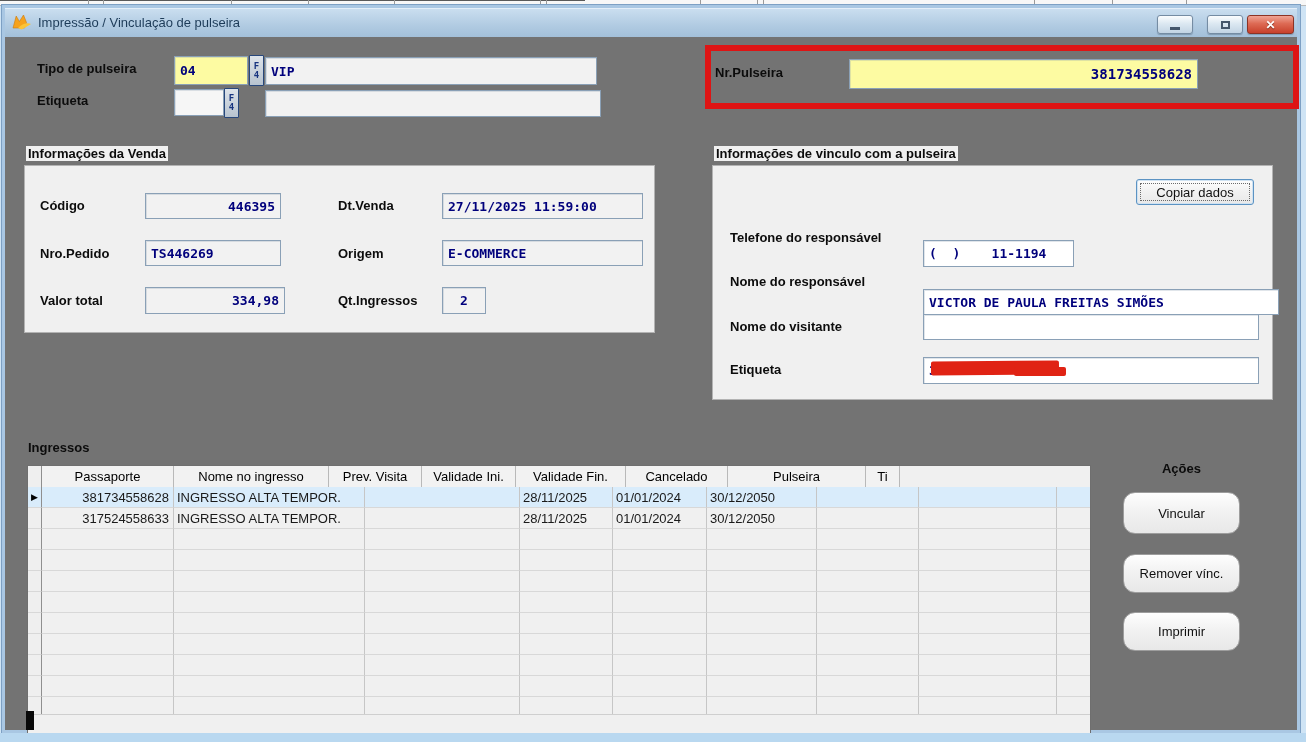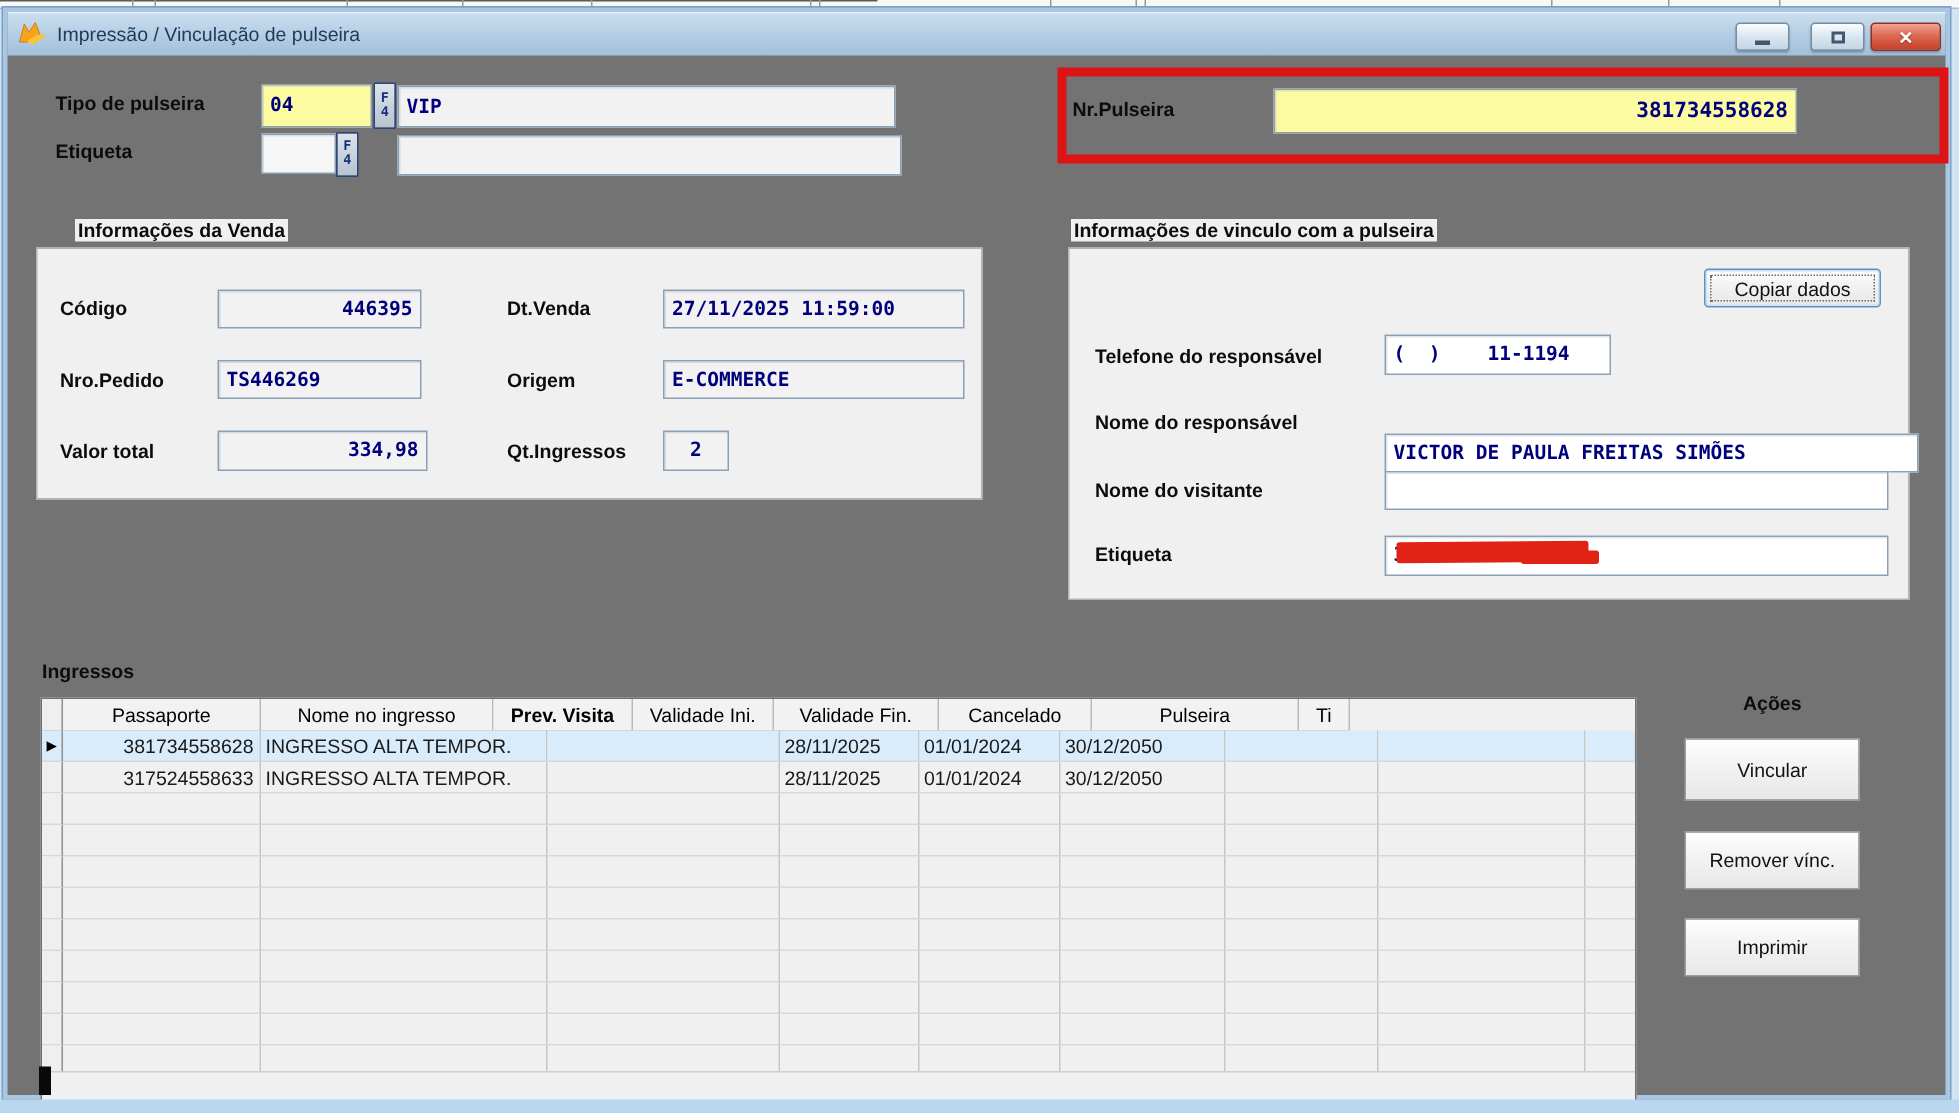--- a/index.html
+++ b/index.html
@@ -64,21 +64,21 @@
     box-sizing:border-box;border:1px solid #27477b;border-radius:1px;
     background:linear-gradient(#dde3ea,#b7c3cf);
     color:#16337f;font-family:"DejaVu Sans Mono",monospace;font-weight:bold;font-size:9px;
     display:flex;flex-direction:column;align-items:center;justify-content:center;line-height:9px;
   }
 
   .groupbox{border:1px solid #b3b3b3;background:#f0f0f0;box-sizing:border-box;}
   .grouplabel{font-size:13px;font-weight:bold;color:#0c0c0c;background:#f0f0f0;padding:0 2px;white-space:nowrap;}
 
   .btn{
-    box-sizing:border-box;border:1px solid #9d9d9d;border-radius:0;
+    box-sizing:border-box;border:1px solid #9d9d9d;border-radius:12px;
     background:linear-gradient(#fefefe,#f2f2f2 45%,#e8e8e8);
     font-size:13px;color:#111;display:flex;align-items:center;justify-content:center;
     cursor:default;
   }
   #copiar-btn{
     border:1px solid #5c93c3;border-radius:3px;
     box-shadow:inset 0 0 0 1px #cfe2f2;
   }
   #copiar-btn .inner-dots{
     position:absolute;left:3px;top:3px;right:3px;bottom:3px;
@@ -171,21 +171,21 @@
       <span>F</span>
       <span>4</span>
     </div>
   <div class="abs field" style="left:260px;top:82px;width:336px;height:27px;"></div>
 
   <div class="abs" id="red-annot" style="left:700px;top:37px;width:594px;height:64px;"></div>
   <div class="abs lbl" style="left:710px;top:57px;">Nr.Pulseira</div>
   <div class="abs field yellow right" style="left:844px;top:51px;width:349px;height:30px;font-size:14px;">381734558628</div>
 
   <div class="abs groupbox" style="left:19px;top:157px;width:631px;height:168px;"></div>
-  <div class="abs grouplabel" style="left:21px;top:138px;margin-left:24px;">Informações da Venda</div>
+  <div class="abs grouplabel" style="left:21px;top:138px;">Informações da Venda</div>
 
   <div class="abs lbl" style="left:35px;top:190px;">Código</div>
   <div class="abs field right" style="left:140px;top:185px;width:136px;height:26px;">446395</div>
   <div class="abs lbl" style="left:333px;top:190px;">Dt.Venda</div>
   <div class="abs field" style="left:437px;top:185px;width:201px;height:26px;">27/11/2025 11:59:00</div>
 
   <div class="abs lbl" style="left:35px;top:238px;">Nro.Pedido</div>
   <div class="abs field" style="left:140px;top:232px;width:136px;height:26px;">TS446269</div>
   <div class="abs lbl" style="left:333px;top:238px;">Origem</div>
   <div class="abs field" style="left:437px;top:232px;width:201px;height:26px;">E-COMMERCE</div>
@@ -197,21 +197,21 @@
 
   <div class="abs groupbox" style="left:707px;top:157px;width:561px;height:235px;"></div>
   <div class="abs grouplabel" style="left:709px;top:138px;">Informações de vinculo com a pulseira</div>
 
   <div class="abs btn" id="copiar-btn" style="left:1131px;top:171px;width:118px;height:26px;">
     <span>Copiar dados</span>
     <span class="inner-dots"></span>
   </div>
 
   <div class="abs lbl" style="left:725px;top:222px;">Telefone do responsável</div>
-  <div class="abs field white" style="left:918px;top:215px;width:151px;height:27px;">(  )    11-1194</div>
+  <div class="abs field white" style="left:918px;top:232px;width:151px;height:27px;">(  )    11-1194</div>
 
   <div class="abs lbl" style="left:725px;top:266px;">Nome do responsável</div>
   <div class="abs field white" style="left:918px;top:261px;width:356px;height:26px;margin-top:20px;">VICTOR DE PAULA FREITAS SIMÕES</div>
 
   <div class="abs lbl" style="left:725px;top:311px;">Nome do visitante</div>
   <div class="abs field white" style="left:918px;top:306px;width:336px;height:26px;"></div>
 
   <div class="abs lbl" style="left:725px;top:354px;">Etiqueta</div>
   <div class="abs field white" style="left:918px;top:349px;width:336px;height:27px;position:absolute;">
     <span>3</span>
@@ -219,21 +219,21 @@
     <span class="redact2"></span>
   </div>
 
   <div class="abs grouplabel" style="left:21px;top:432px;background:transparent;">Ingressos</div>
   <div class="abs" id="grid">
     <div id="grid-body">
         <div class="grow ghead">
           <div class="gcell sel" style="width: 14px;"></div>
           <div class="gcell" style="width: 132px;">Passaporte</div>
           <div class="gcell" style="width: 155px;">Nome no ingresso</div>
-          <div class="gcell" style="width: 93px; font-weight: bold;">Prev. Visita</div>
+          <div class="gcell" style="width: 93px;">Prev. Visita</div>
           <div class="gcell" style="width: 94px;">Validade Ini.</div>
           <div class="gcell" style="width: 110px;">Validade Fin.</div>
           <div class="gcell" style="width: 102px;">Cancelado</div>
           <div class="gcell" style="width: 138px;">Pulseira</div>
           <div class="gcell" style="width: 34px;">Ti</div>
         </div>
         <div class="grow selected">
           <div class="gcell sel" style="width: 14px;">
             <span class="marker">▶</span>
           </div>

